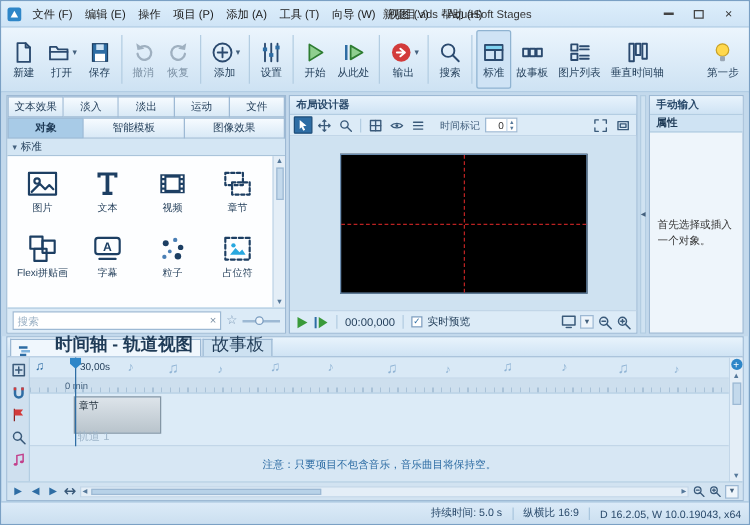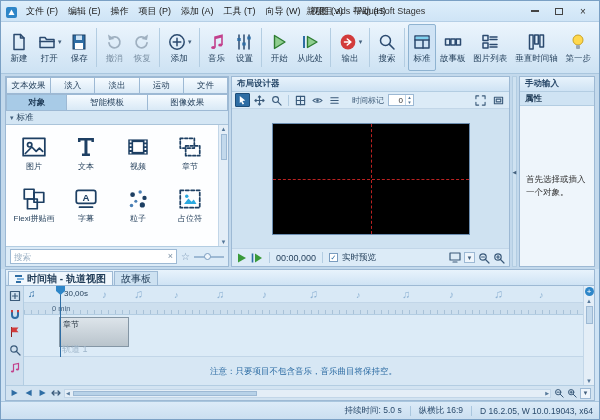--- a/index.html
+++ b/index.html
@@ -87,21 +87,21 @@
   
   .vsplit{width:5px;flex:none;background:#cfe2f1;border:1px solid #b3cde2;display:flex;align-items:center;justify-content:center}
   .vsplit span{font-size:5px;color:#44617e}
   .right-panel{width:76px;flex:none;display:flex;flex-direction:column;border:1px solid #9db9d4;background:#eef5fb;min-height:0}
   .ptab{height:14px;flex:none;background:#cfe3f3;border-bottom:1px solid #b3cde2;font-size:8.5px;font-weight:bold;color:#1f3b57;display:flex;align-items:center;padding:0 5px}
   .pmsg{flex:1;display:flex;align-items:center;padding:6px;font-size:8.5px;color:#333;line-height:1.5}
 
   
   .timeline{height:132px;flex:none;margin:0 4px;border:1px solid #9db9d4;display:flex;flex-direction:column;background:#d7e7f4;min-height:0}
   .tl-tabs{height:16px;flex:none;display:flex;align-items:flex-end;background:linear-gradient(#e8f3fc,#cfe3f4);border-bottom:1px solid #9db9d4;padding:0 0 0 2px;gap:1px}
-  .tl-tab{height:14px;display:flex;align-items:center;gap:3px;padding:0 6px;font-size:10px;color:#1f3b57;border:1px solid #9db9d4;border-bottom:none;background:#cde1f1;white-space:nowrap}
+  .tl-tab{height:14px;display:flex;align-items:flex-end;gap:20px;padding:0 6px;font-size:14px;color:#1f3b57;border:1px solid #9db9d4;border-bottom:none;background:#cde1f1;white-space:nowrap}
   .tl-tab.active{background:#f0f7fd;font-weight:bold}
   .tl-tab svg{width:9px;height:9px;display:block}
   .tl-body{flex:1;display:flex;min-height:0}
   .tl-strip{width:18px;flex:none;background:#cfe0ef;border-right:1px solid #b3cde2;display:flex;flex-direction:column;align-items:center;padding:4px 0;gap:6px}
   .tl-strip svg{width:12px;height:12px;display:block}
   .tl-main{flex:1;position:relative;display:flex;flex-direction:column;min-width:0}
   .tl-music-strip{height:17px;flex:none;position:relative;background:#d9e9f6;border-bottom:1px solid #c2d6e8;overflow:hidden}
   .note{position:absolute;color:#8fb3d4;line-height:1}
   .mstrip-label{position:absolute;left:40px;top:3px;font-size:8px;color:#1f3b57}
   .bgm-icon{position:absolute;left:4px;top:3px;font-size:10px;color:#2e6da4;line-height:1}
@@ -237,33 +237,20 @@
           </span>
           <span class="caret">▾</span>
         </span>
       <span class="tlabel">添加</span>
     </div>
     <div class="tsep"></div>
     <div class="tbtn">
       <span class="iconrow">
           <span class="ticon">
             <svg viewBox="0 0 20 20">
-              <path d="M8 15.5V5l7-1.8V13" fill="none" stroke="#c2408c" stroke-width="1.6"></path>
-              <path d="M8 5l7-1.8v2.3L8 7.3z" fill="#c2408c"></path>
-              <ellipse cx="6.3" cy="15.5" rx="2.1" ry="1.6" fill="#c2408c"></ellipse>
-              <ellipse cx="13.3" cy="13" rx="2.1" ry="1.6" fill="#c2408c"></ellipse>
-            </svg>
-          </span>
-        </span>
-      <span class="tlabel">音乐</span>
-    </div>
-    <div class="tbtn">
-      <span class="iconrow">
-          <span class="ticon">
-            <svg viewBox="0 0 20 20">
               <path class="s" d="M5 3v14M10 3v14M15 3v14"></path>
               <rect x="3.3" y="6" width="3.4" height="3" fill="#2e6da4"></rect>
               <rect x="8.3" y="10.5" width="3.4" height="3" fill="#2e6da4"></rect>
               <rect x="13.3" y="4.5" width="3.4" height="3" fill="#2e6da4"></rect>
             </svg>
           </span>
         </span>
       <span class="tlabel">设置</span>
     </div>
     <div class="tsep"></div>

